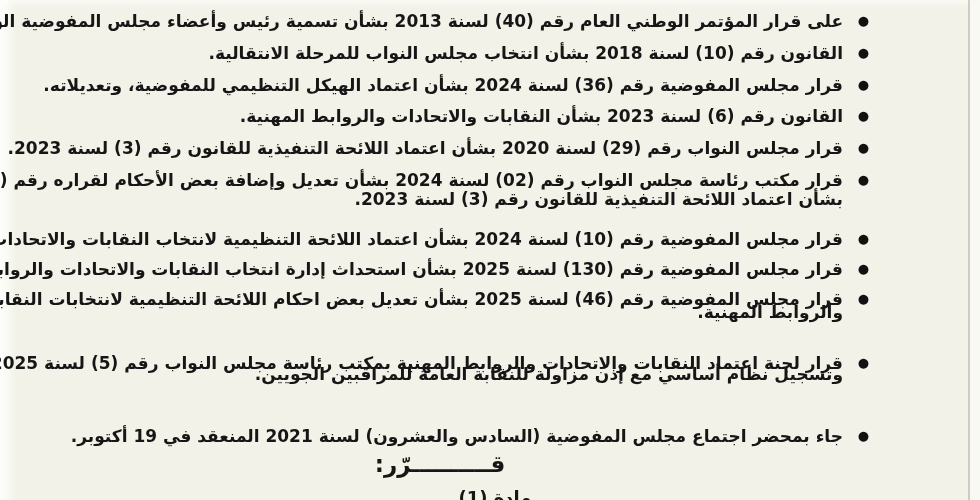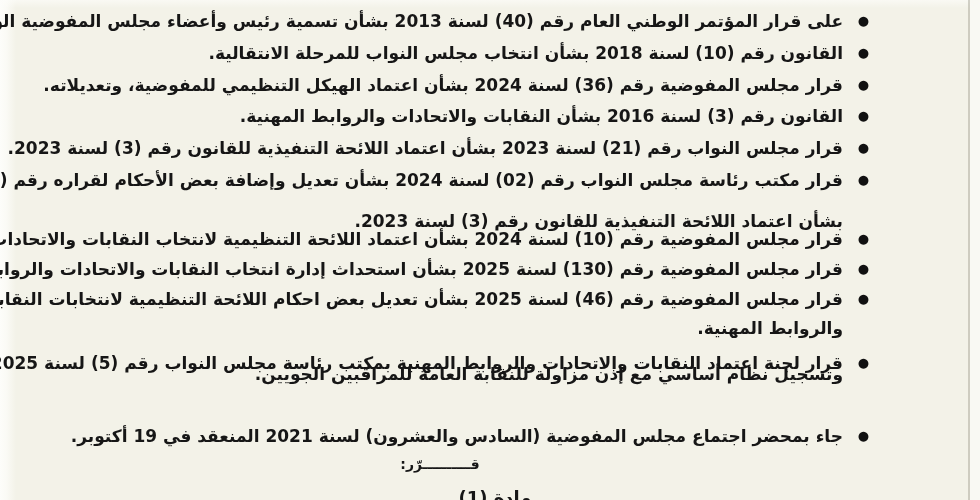--- a/index.html
+++ b/index.html
@@ -31,21 +31,21 @@
     white-space:nowrap;
     color:#161616;font-weight:bold;font-size:17px;line-height:22px;
   }
   .bullet{
     position:absolute;right:-26px;top:3px;
     font-size:13px;line-height:16px;color:#111;
   }
   .heading{
     position:absolute;top:452px;left:0;width:880px;
     text-align:center;direction:rtl;
-    color:#161616;font-weight:bold;font-size:14px;line-height:24px;
+    color:#161616;font-weight:bold;font-size:23px;line-height:24px;
     white-space:nowrap;
   }
   .partial{
     position:absolute;top:486px;left:20px;width:950px;
     text-align:center;direction:rtl;
     color:#161616;font-weight:bold;font-size:18px;line-height:24px;
     white-space:nowrap;
   }
 </style>
 </head>
@@ -67,51 +67,51 @@
   <span>القانون رقم (10) لسنة 2018 بشأن انتخاب مجلس النواب للمرحلة الانتقالية.</span>
 </div>
 
 <div class="line" style="top:74px">
   <span class="bullet">●</span>
   <span>قرار مجلس المفوضية رقم (36) لسنة 2024 بشأن اعتماد الهيكل التنظيمي للمفوضية، وتعديلاته.</span>
 </div>
 
 <div class="line" style="top:105px">
   <span class="bullet">●</span>
-  <span>القانون رقم (3) لسنة 2016 بشأن النقابات والاتحادات والروابط المهنية.</span>
+  <span>القانون رقم (6) لسنة 2023 بشأن النقابات والاتحادات والروابط المهنية.</span>
 </div>
 
 <div class="line" style="top:137px">
   <span class="bullet">●</span>
-  <span>قرار مجلس النواب رقم (21) لسنة 2023 بشأن اعتماد اللائحة التنفيذية للقانون رقم (3) لسنة 2023.</span>
+  <span>قرار مجلس النواب رقم (29) لسنة 2020 بشأن اعتماد اللائحة التنفيذية للقانون رقم (3) لسنة 2023.</span>
 </div>
 
 <div class="line" style="top:169px">
   <span class="bullet">●</span>
   <span>قرار مكتب رئاسة مجلس النواب رقم (02) لسنة 2024 بشأن تعديل وإضافة بعض الأحكام لقراره رقم (29) لسنة 2023</span>
 </div>
-<div class="line" style="top:210px">
+<div class="line" style="top:188px">
   <span>بشأن اعتماد اللائحة التنفيذية للقانون رقم (3) لسنة 2023.</span>
 </div>
 
 <div class="line" style="top:228px">
   <span class="bullet">●</span>
   <span>قرار مجلس المفوضية رقم (10) لسنة 2024 بشأن اعتماد اللائحة التنظيمية لانتخاب النقابات والاتحادات والروابط المهنية.</span>
 </div>
 
 <div class="line" style="top:258px">
   <span class="bullet">●</span>
   <span>قرار مجلس المفوضية رقم (130) لسنة 2025 بشأن استحداث إدارة انتخاب النقابات والاتحادات والروابط المهنية.</span>
 </div>
 
 <div class="line" style="top:288px">
   <span class="bullet">●</span>
   <span>قرار مجلس المفوضية رقم (46) لسنة 2025 بشأن تعديل بعض احكام اللائحة التنظيمية لانتخابات النقابات والاتحادات</span>
 </div>
-<div class="line" style="top:317px">
+<div class="line" style="top:301px">
   <span>والروابط المهنية.</span>
 </div>
 
 <div class="line" style="top:352px">
   <span class="bullet">●</span>
   <span>قرار لجنة اعتماد النقابات والاتحادات والروابط المهنية بمكتب رئاسة مجلس النواب رقم (5) لسنة 2025، بقيد</span>
 </div>
 <div class="line" style="top:363px">
   <span>وتسجيل نظام أساسي مع إذن مزاولة للنقابة العامة للمراقبين الجويين.</span>
 </div>

